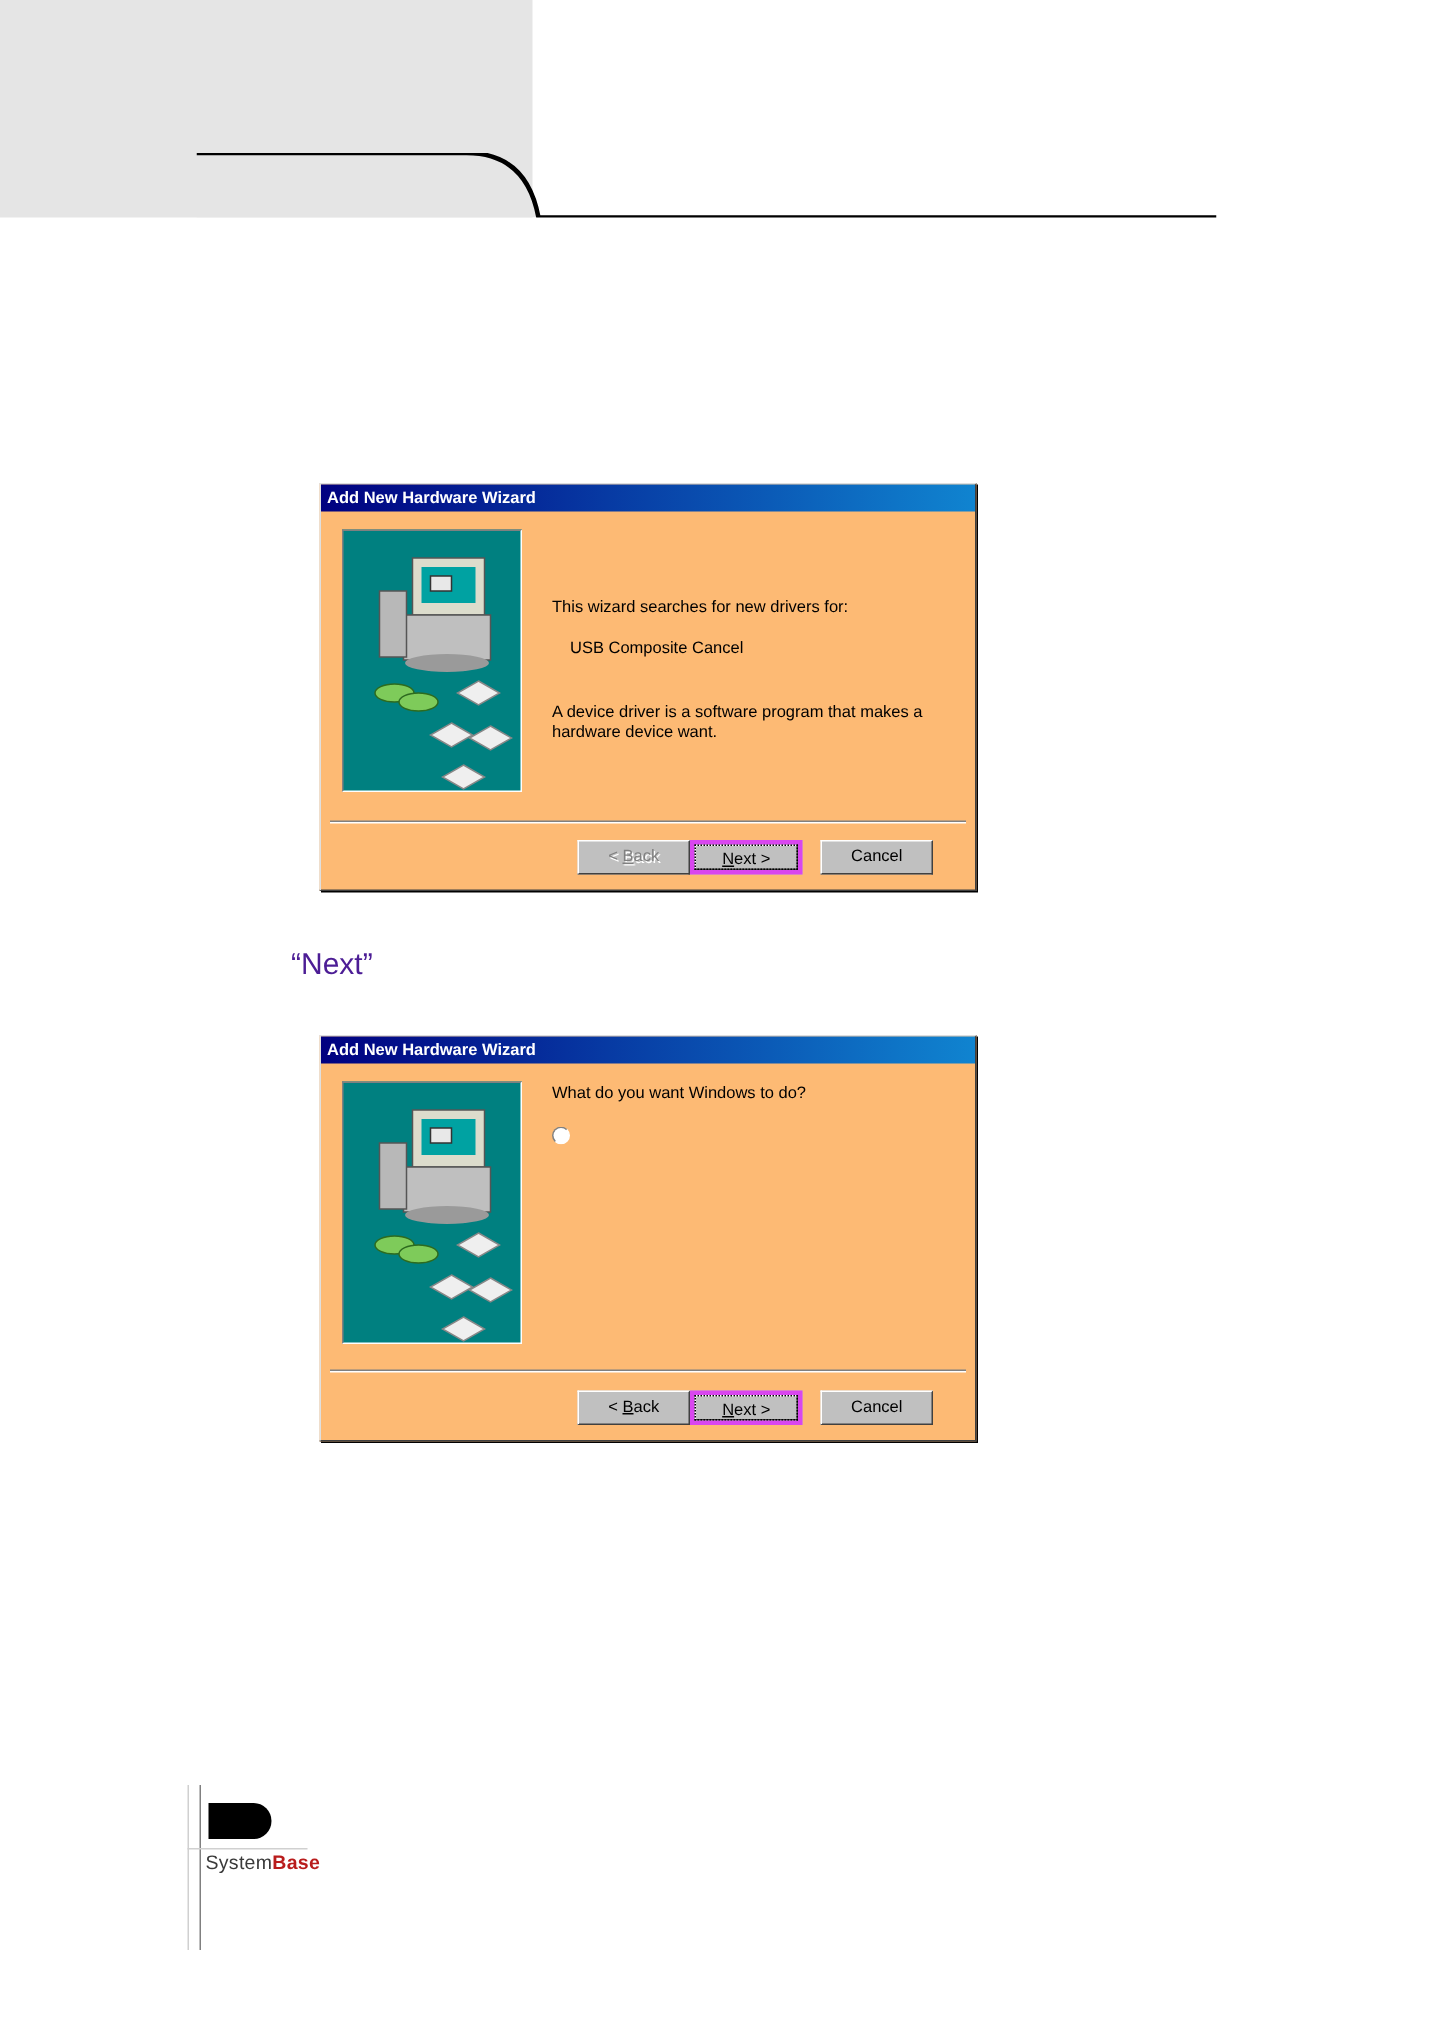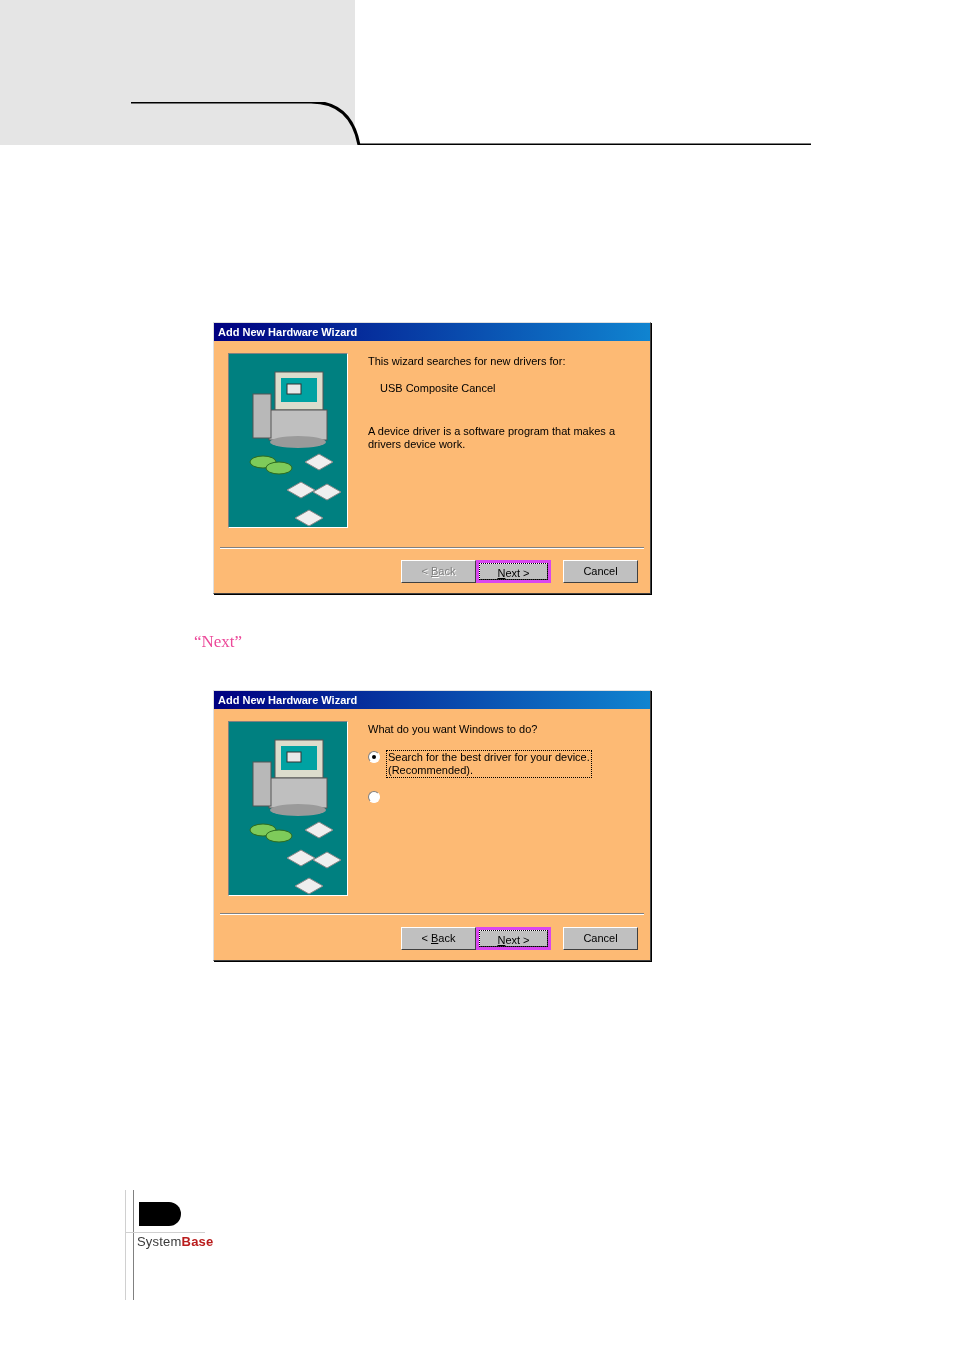--- a/index.html
+++ b/index.html
@@ -30,23 +30,23 @@
     top: 102px; left: 131px;
     width: 680px; height: 43px;
   }
   .page-header .curve svg { width: 100%; height: 100%; display: block; }
 
   
   .caption {
     position: absolute;
     left: 194px;
     top: 632px;
-    font-family: Liberation Serif, serif;
-    font-size: 17px;
-    color: #ec4899;
+    font-family: Liberation Sans, sans-serif;
+    font-size: 20px;
+    color: #4c1d95;
   }
 
   
   .dialog {
     position: absolute;
     width: 438px;
     background: #fdba74;
     border-top: 1px solid #dfdfdf;
     border-left: 1px solid #dfdfdf;
     border-right: 1px solid #404040;
@@ -87,39 +87,39 @@
     overflow: hidden;
   }
   .side-graphic svg { position: absolute; top: 0; left: 0; }
 
   .content-right {
     margin-left: 140px;
     padding-top: 2px;
     font-size: 11px;
     line-height: 13px;
   }
-  .content-right .line1 { margin-bottom: 14px; }
+  .content-right .line1 { margin-bottom: 14px; margin-top: 44px; }
   .content-right .device { margin-left: 12px; margin-bottom: 30px; }
   .content-right .desc { }
 
   
   .divider {
     position: absolute;
     left: 6px; right: 6px;
     height: 2px;
     border-top: 1px solid #808080;
     border-bottom: 1px solid #ffffff;
   }
   .d1 .divider { top: 224px; }
   .d2 .divider { top: 222px; }
 
   .button-row {
     position: absolute;
     bottom: 10px;
-    right: 12px;
+    right: 28px;
     height: 23px;
     display: flex;
     gap: 0;
     align-items: center;
   }
   .btn {
     width: 75px;
     height: 23px;
     background: #c0c0c0;
     border-top: 1px solid #ffffff;
@@ -255,21 +255,21 @@
 
         <polygon points="90,100 104,108 90,116 76,108" fill="#efefef" stroke="#888"></polygon>
         <polygon points="72,128 86,136 72,144 58,136" fill="#efefef" stroke="#888"></polygon>
         <polygon points="98,130 112,138 98,146 84,138" fill="#efefef" stroke="#888"></polygon>
         <polygon points="80,156 94,164 80,172 66,164" fill="#efefef" stroke="#888"></polygon>
       </svg>
     </div>
     <div class="content-right">
       <div class="line1">This wizard searches for new drivers for:</div>
       <div class="device">USB Composite Cancel</div>
-      <div class="desc">A device driver is a software program that makes a drivers device work.</div>
+      <div class="desc">A device driver is a software program that makes a hardware device want.</div>
     </div>
   </div>
   <div class="divider"></div>
   <div class="button-row">
     <div class="btn disabled"><span>&lt; </span><span class="ul">B</span><span>ack</span></div>
     <div class="btn default"><span></span><span class="ul">N</span><span>ext &gt;</span></div>
     <div class="btn-gap"></div>
     <div class="btn">Cancel</div>
   </div>
 </div>
@@ -291,29 +291,20 @@
         <ellipse cx="50" cy="114" rx="13" ry="6" fill="#7ecb5a" stroke="#2d6b1f"></ellipse>
         <polygon points="90,100 104,108 90,116 76,108" fill="#efefef" stroke="#888"></polygon>
         <polygon points="72,128 86,136 72,144 58,136" fill="#efefef" stroke="#888"></polygon>
         <polygon points="98,130 112,138 98,146 84,138" fill="#efefef" stroke="#888"></polygon>
         <polygon points="80,156 94,164 80,172 66,164" fill="#efefef" stroke="#888"></polygon>
       </svg>
     </div>
     <div class="content-right">
       <div class="q-line">What do you want Windows to do?</div>
 
-      <div class="radio-row">
-        <div class="radio checked"></div>
-        <div class="radio-label">
-          <span class="focus-box">
-            <span>Search for the best driver for your device.</span><br>
-            <span>(Recommended).</span>
-          </span>
-        </div>
-      </div>
 
       <div class="radio-row">
         <div class="radio"></div>
       </div>
     </div>
   </div>
   <div class="divider"></div>
   <div class="button-row">
     <div class="btn"><span>&lt; </span><span class="ul">B</span><span>ack</span></div>
     <div class="btn default"><span></span><span class="ul">N</span><span>ext &gt;</span></div>

